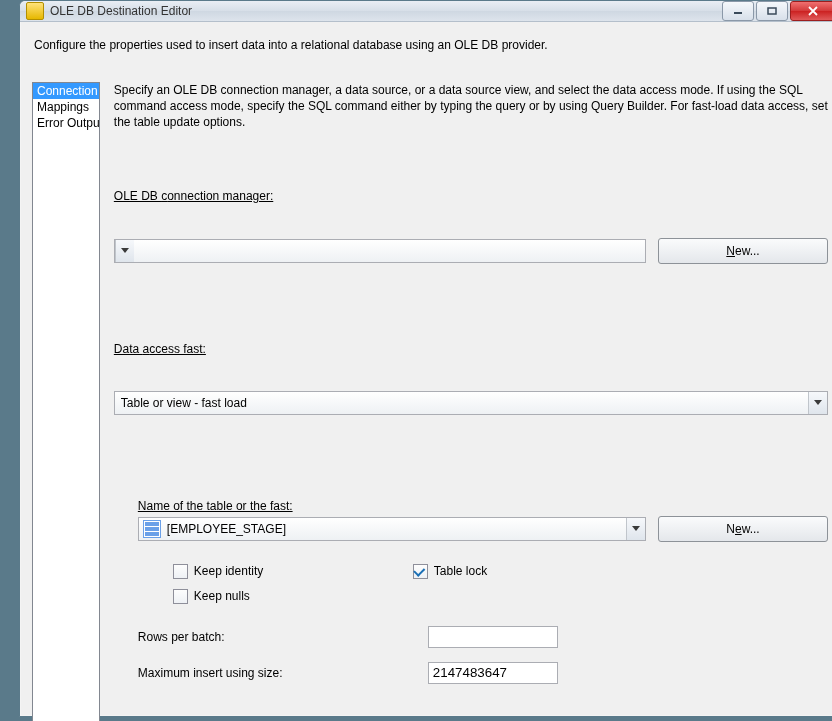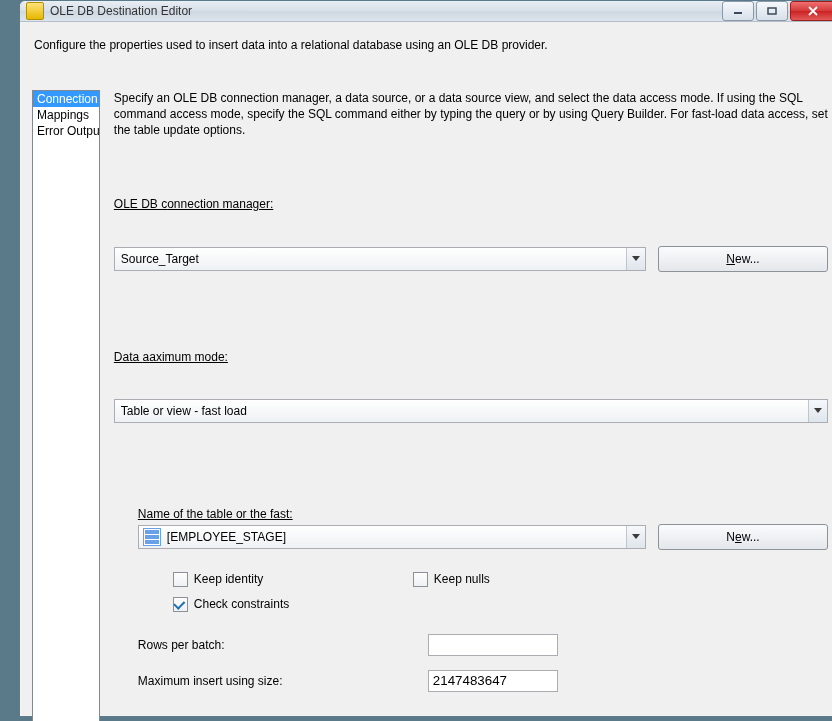--- a/index.html
+++ b/index.html
@@ -65,21 +65,21 @@
 
   
   .body {
     flex: 1 1 auto;
     display: flex;
     flex-direction: column;
     padding: 14px 12px 10px 12px;
   }
   .intro {
     color: #000;
-    margin: 2px 2px 38px 2px;
+    margin: 2px 2px 30px 2px;
   }
   .main {
     flex: 1 1 auto;
     display: flex;
     gap: 14px;
     min-height: 0;
   }
   .navlist {
     width: 142px;
     border: 1px solid #828790;
@@ -225,37 +225,36 @@
       </div>
 
       <div class="panel">
         <div class="desc">Specify an OLE DB connection manager, a data source, or a data source view, and select the data access mode. If using the SQL command access mode, specify the SQL command either by typing the query or by using Query Builder. For fast-load data access, set the table update options.</div>
 
         <label class="lbl">
           <span>OLE DB </span><span class="accel">c</span><span>onnection manager:</span>
         </label>
         <div class="row">
           <div class="combo" style="flex:1">
-            <div class="ctext">Source_Target</div>
             <div class="arrow">
               <svg width="8" height="6">
                   <path d="M0 0 L8 0 L4 5 Z" fill="#3a3a3a"></path>
                 </svg>
             </div>
           </div>
           <div class="btn" style="width:140px">
             <span style="text-decoration:underline">N</span>
               <span>ew...</span>
           </div>
         </div>
 
         <div style="height:14px"></div>
 
         <label class="lbl">
-          <span>Data </span><span class="accel">a</span><span>aximum mode:</span>
+          <span>Data </span><span class="accel">a</span><span>ccess fast:</span>
         </label>
         <div class="combo">
           <div class="ctext">Table or view - fast load</div>
           <div class="arrow">
             <svg width="8" height="6">
                 <path d="M0 0 L8 0 L4 5 Z" fill="#3a3a3a"></path>
               </svg>
           </div>
         </div>
 
@@ -285,26 +284,26 @@
           </div>
 
           <div style="height:22px"></div>
 
           <div class="grid2">
             <div class="cbwrap">
               <div class="cbox"></div>
               <span><span class="accel">K</span><span>eep identity</span></span>
             </div>
             <div class="cbwrap">
+              <div class="cbox checked"></div>
+              <span><span>Table loc</span><span class="accel">k</span></span>
+            </div>
+            <div class="cbwrap">
               <div class="cbox"></div>
               <span>Keep nulls</span>
-            </div>
-            <div class="cbwrap">
-              <div class="cbox checked"></div>
-              <span><span>C</span><span class="accel">h</span><span>eck constraints</span></span>
             </div>
           </div>
 
           <div style="height:22px"></div>
 
           <div style="display:grid; grid-template-columns: 290px auto; row-gap:14px; align-items:center;">
             <div><span class="accel">R</span><span>ows per batch:</span></div>
             <input class="txt" value="" style="">
             <div><span class="accel">M</span><span>aximum insert using size:</span></div>
             <input class="txt" value="2147483647" style="">

